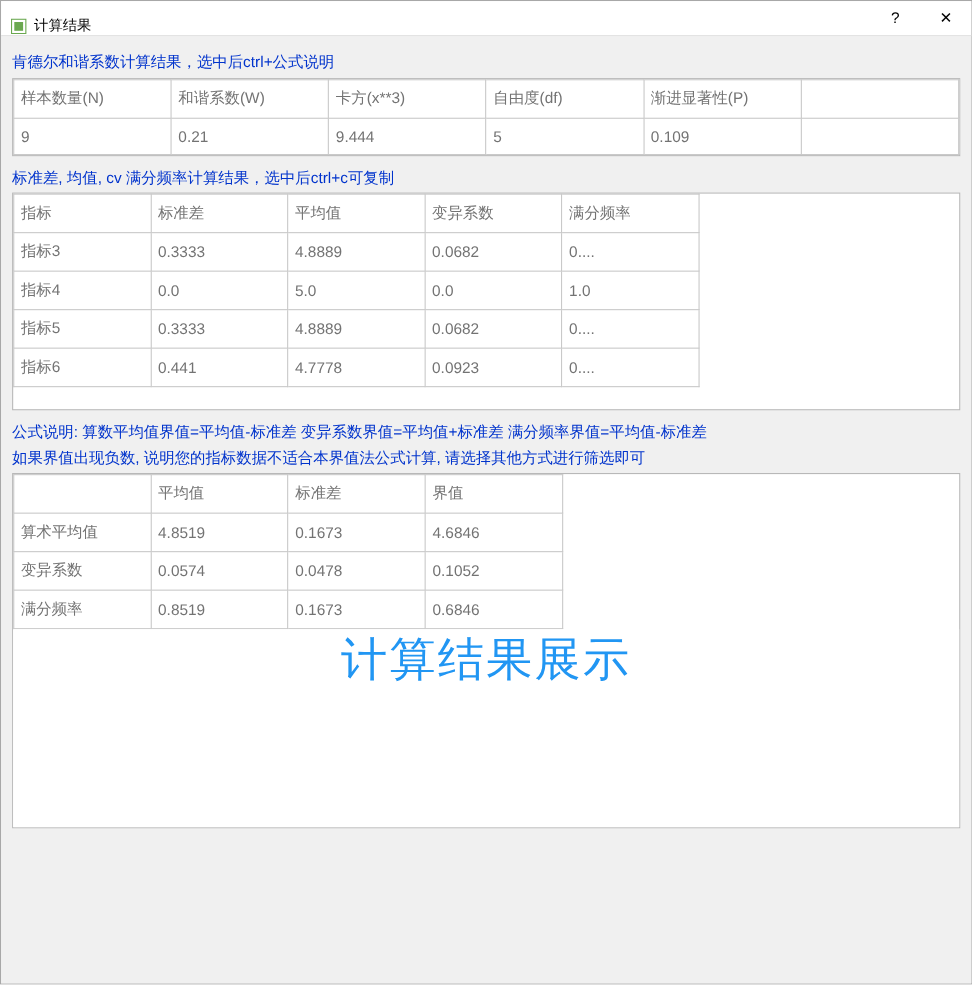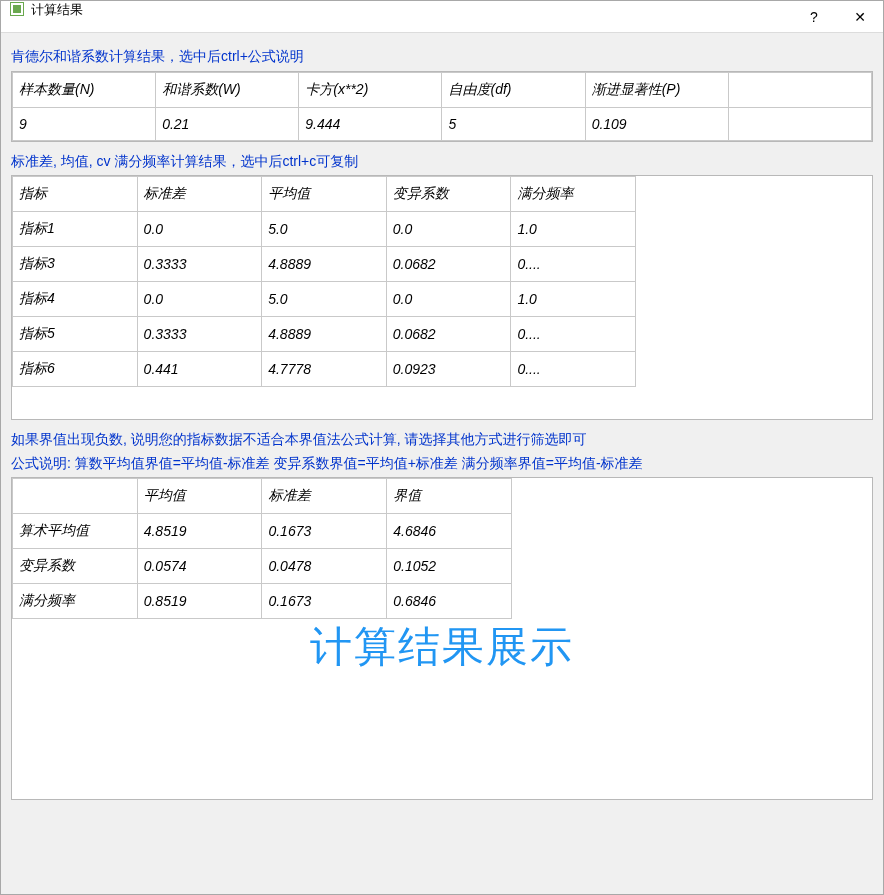--- a/index.html
+++ b/index.html
@@ -16,21 +16,21 @@
       background: #f0f0f0;
       border: 1px solid #a8a8a8;
       display: flex;
       flex-direction: column;
     }
     .titlebar {
       height: 32px;
       background: #ffffff;
       border-bottom: 1px solid #dcdcdc;
       display: flex;
-      align-items: flex-start;
+      align-items: flex-end;
       padding: 0 0 0 8px;
     }
     .titlebar-icon {
       width: 16px;
       height: 16px;
       margin-right: 6px;
       display: inline-flex;
       align-items: center;
       justify-content: center;
     }
@@ -63,36 +63,35 @@
     }
     .panel {
       background: #ffffff;
       border: 1px solid #b8b8b8;
       margin-bottom: 10px;
       width: 100%;
     }
     table {
       border-collapse: collapse;
       font-size: 14px;
-      color: #000000;
-      font-style: italic;
+      color: #737373;
     }
     table.fullw { width: 100%; }
     td, th {
       border: 1px solid #c9c9c9;
       padding: 8px 6px;
       text-align: left;
       font-weight: normal;
       background: #fff;
     }
     th { font-weight: normal; }
     .t1 td, .t1 th { width: 16.6%; }
     .partial-container {
       background: #fff;
-      padding-bottom: 32px;
+      padding-bottom: 20px;
     }
     .t2 { width: 624px; }
     .t2 td, .t2 th { width: 124px; }
     .t3 { width: 500px; }
     .t3 td, .t3 th { width: 125px; }
     .big-label-area {
       background: #fff;
       height: 180px;
       display: flex;
       align-items: flex-start;
@@ -132,21 +131,21 @@
 
   <div class="content">
 
     <div class="section-label">肯德尔和谐系数计算结果，选中后ctrl+公式说明</div>
     <div class="panel">
       <table class="t1 fullw">
         <tbody>
             <tr>
           <th>样本数量(N)</th>
           <th>和谐系数(W)</th>
-          <th>卡方(x**2)</th>
+          <th>卡方(x**3)</th>
           <th>自由度(df)</th>
           <th>渐进显著性(P)</th>
           <th></th>
         </tr>
         <tr>
           <td>9</td>
           <td>0.21</td>
           <td>9.444</td>
           <td>5</td>
           <td>0.109</td>
@@ -163,27 +162,20 @@
             <tr>
           <th>指标</th>
           <th>标准差</th>
           <th>平均值</th>
           <th>变异系数</th>
           <th>满分频率</th>
         </tr>
         </tbody>
           <tbody id="stats-body">
             <tr>
-              <td>指标1</td>
-              <td>0.0</td>
-              <td>5.0</td>
-              <td>0.0</td>
-              <td>1.0</td>
-            </tr>
-            <tr>
               <td>指标3</td>
               <td>0.3333</td>
               <td>4.8889</td>
               <td>0.0682</td>
               <td>0....</td>
             </tr>
             <tr>
               <td>指标4</td>
               <td>0.0</td>
               <td>5.0</td>
@@ -201,22 +193,22 @@
               <td>指标6</td>
               <td>0.441</td>
               <td>4.7778</td>
               <td>0.0923</td>
               <td>0....</td>
             </tr>
           </tbody>
       </table>
     </div>
 
+    <div class="section-label">公式说明:  算数平均值界值=平均值-标准差   变异系数界值=平均值+标准差  满分频率界值=平均值-标准差</div>
     <div class="section-label">如果界值出现负数, 说明您的指标数据不适合本界值法公式计算, 请选择其他方式进行筛选即可</div>
-    <div class="section-label">公式说明:  算数平均值界值=平均值-标准差   变异系数界值=平均值+标准差  满分频率界值=平均值-标准差</div>
 
     <div class="panel-last">
       <table class="t3">
         <tbody>
             <tr>
           <th></th>
           <th>平均值</th>
           <th>标准差</th>
           <th>界值</th>
         </tr>

